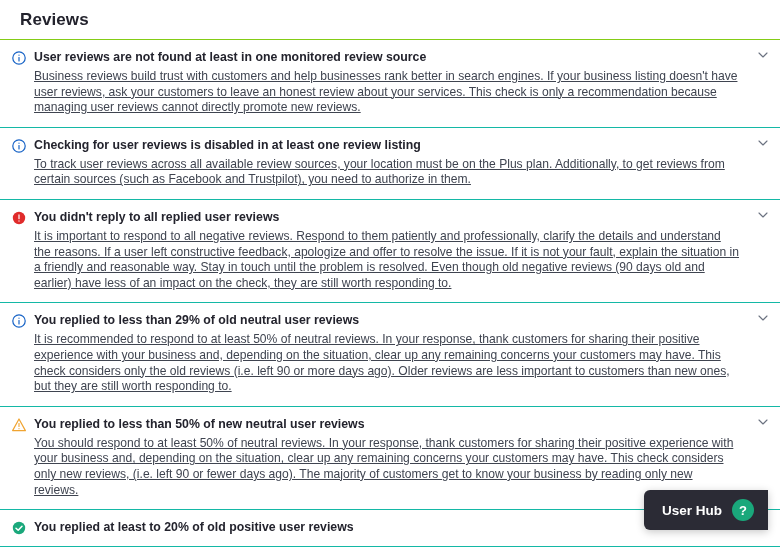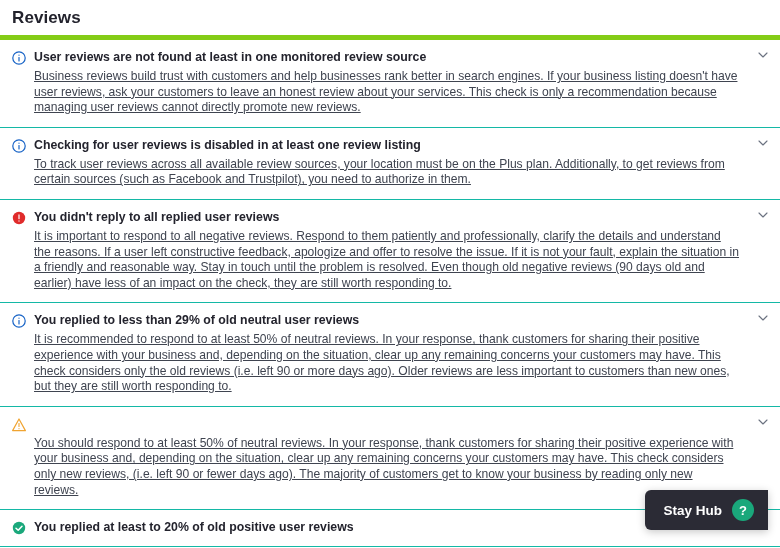--- a/index.html
+++ b/index.html
@@ -16,24 +16,24 @@
     position: relative;
   }
   .page {
     width: 780px;
     height: 548px;
     position: relative;
     box-sizing: border-box;
   }
   .page-header {
     height: 40px;
-    border-bottom: 5px solid #84cc16;
+    border-bottom: 1px solid #84cc16;
     display: flex;
     align-items: center;
-    padding: 0 12px;
+    padding: 0 20px;
     box-sizing: border-box;
   }
   .page-title {
     font-size: 17px;
     font-weight: bold;
     color: #23232d;
     letter-spacing: 0.1px;
   }
   .list {
     padding: 0;
@@ -199,20 +199,21 @@
       </div>
       <div class="check-row">
         <div class="row-head">
           <span class="status-icon">
             <svg width="14" height="14" viewBox="0 0 14 14">
               <path d="M7 1 L13.4 12.6 L0.6 12.6 Z" fill="none" stroke="#f0a431" stroke-width="1.2" stroke-linejoin="round"></path>
               <rect x="6.45" y="5" width="1.1" height="4" rx="0.5" fill="#f0a431"></rect>
               <rect x="6.45" y="10" width="1.1" height="1.2" rx="0.55" fill="#f0a431"></rect>
             </svg>
           </span>
+          <div class="row-title">You replied to less than 50% of new neutral user reviews</div>
         </div>
         <div class="row-desc">You should respond to at least 50% of neutral reviews. In your response, thank customers for sharing their positive experience with your business and, depending on the situation, clear up any remaining concerns your customers may have. This check considers only new reviews, (i.e. left 90 or fewer days ago). The majority of customers get to know your business by reading only new reviews.</div>
         <span class="chevron">
           <svg width="10" height="6" viewBox="0 0 10 6">
             <path d="M1 1 L5 5 L9 1" stroke="#6b7280" stroke-width="1.1" fill="none" stroke-linecap="round" stroke-linejoin="round"></path>
           </svg>
         </span>
       </div>
       <div class="check-row">
         <div class="row-head">
@@ -222,17 +223,17 @@
               <path d="M4 7.2 L6.2 9.3 L10 5.2" stroke="#ffffff" stroke-width="1.5" fill="none" stroke-linecap="round" stroke-linejoin="round"></path>
             </svg>
           </span>
           <div class="row-title">You replied at least to 20% of old positive user reviews</div>
         </div>
       </div>
       <div class="check-row"></div>
     </div>
 
   <div class="help-hub">
-    <span class="help-hub-label">Stay Hub</span>
+    <span class="help-hub-label">User Hub</span>
     <span class="help-hub-icon">?</span>
   </div>
 
 </div>
 
 </body></html>

